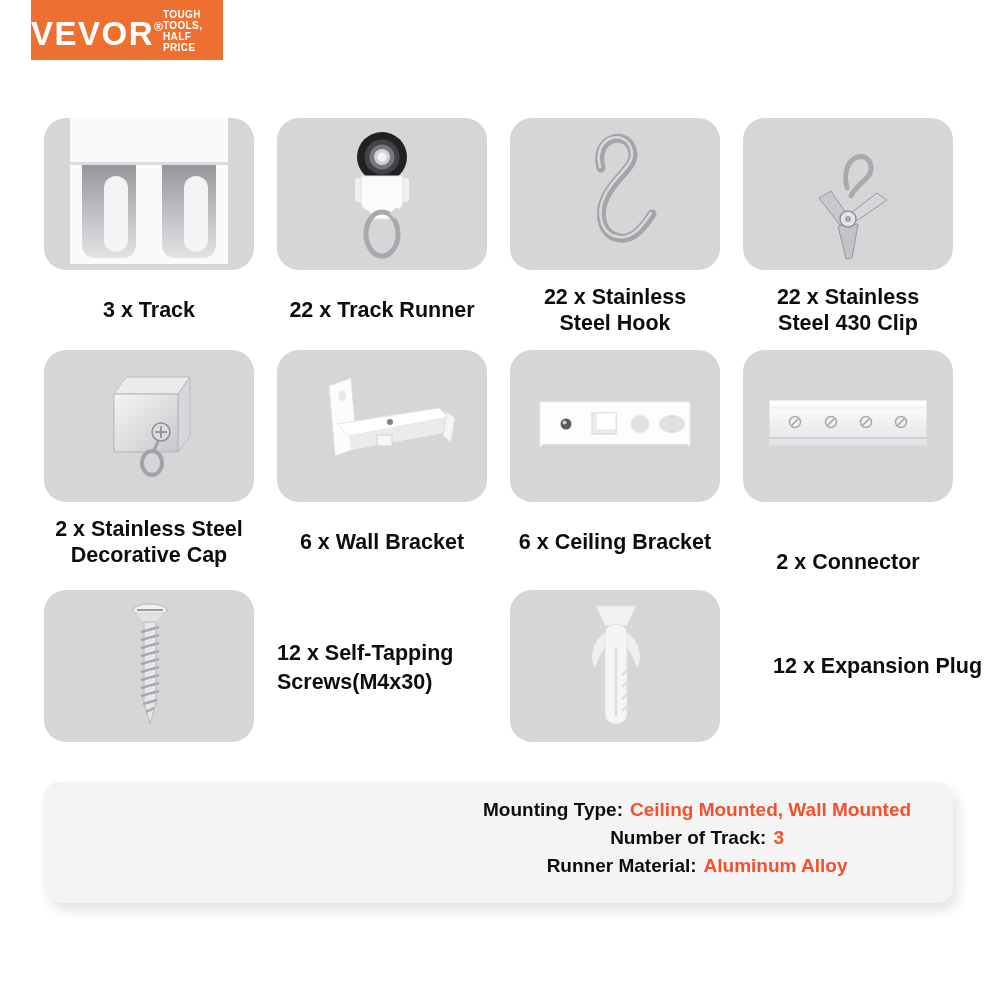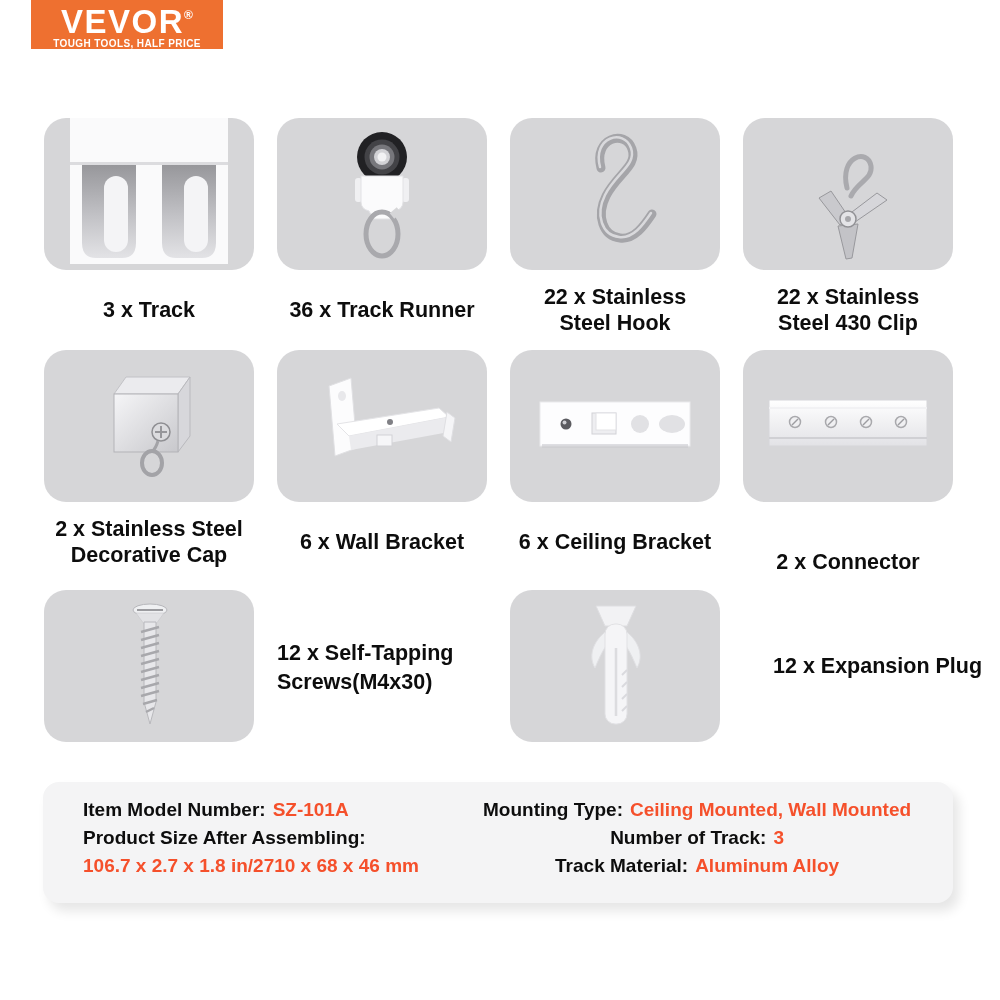--- a/index.html
+++ b/index.html
@@ -1,21 +1,21 @@
 <!DOCTYPE html>
 <html><head>
 <meta charset="utf-8">
 <style>
   html,body{margin:0;padding:0;background:#ffffff;}
   .page{position:relative;width:1000px;height:1000px;background:#ffffff;overflow:hidden;
         font-family:"Liberation Sans",sans-serif;}
 
   
-  .logo{position:absolute;left:31px;top:0;width:192px;height:49px;background:#EE7030;
-        display:flex;flex-direction:column;align-items:center;justify-content:center;color:#fff;}
+  .logo{position:absolute;left:31px;top:0;width:192px;height:60px;background:#EE7030;
+        display:flex;flex-direction:row;align-items:center;justify-content:center;color:#fff;}
   .logo-word{font-weight:bold;font-size:33px;letter-spacing:1.5px;line-height:30px;}
   .logo-word sup{font-size:12px;font-weight:bold;vertical-align:14px;letter-spacing:0;}
   .logo-tagline{font-weight:bold;font-size:10px;letter-spacing:0.4px;margin-top:1px;}
 
   
   .tile{position:absolute;width:210px;height:152px;background:#D6D6D8;border-radius:22px;overflow:hidden;}
   .tile svg{display:block;width:210px;height:152px;}
 
   .tile-label{position:absolute;width:234px;height:54px;display:flex;align-items:center;justify-content:center;
         text-align:center;font-weight:bold;font-size:21.5px;line-height:26.5px;color:#0d0d0d;white-space:pre-line;}
@@ -87,21 +87,21 @@
       <path d="M104,70 C96,38 125,30 128,48 C130,61 114,64 108,78" fill="none" stroke="#aaaaae" stroke-width="5" stroke-linecap="round"></path>
       <polygon points="76,80 88,73 107,101 97,107" fill="#c9c9cd" stroke="#98989c" stroke-width="1"></polygon>
       <polygon points="134,75 144,82 112,104 105,97" fill="#d6d6da" stroke="#98989c" stroke-width="1"></polygon>
       <polygon points="95,108 115,106 109,140 103,141" fill="#c3c3c7" stroke="#98989c" stroke-width="1"></polygon>
       <circle cx="105" cy="101" r="8" fill="#e4e4e7" stroke="#919195" stroke-width="1.5"></circle>
       <circle cx="105" cy="101" r="3" fill="#a7a7ab"></circle>
     </svg>
   </div>
 
   <div class="tile-label" style="left:32px;top:283px;">3 x Track</div>
-  <div class="tile-label" style="left:265px;top:283px;">36 x Track Runner</div>
+  <div class="tile-label" style="left:265px;top:283px;">22 x Track Runner</div>
   <div class="tile-label" style="left:498px;top:283px;">22 x Stainless
 Steel Hook</div>
   <div class="tile-label" style="left:731px;top:283px;">22 x Stainless
 Steel 430 Clip</div>
 
   <div class="tile" style="left:44px;top:350px;">
     <svg viewBox="0 0 210 152">
       <defs>
         <linearGradient id="gcap" x1="0" y1="0" x2="1" y2="1">
           <stop offset="0" stop-color="#f5f5f7"></stop>
@@ -212,37 +212,26 @@
           <line x1="117" y1="116" x2="112" y2="121"></line>
       </g>
     </svg>
   </div>
 
   <div class="side-label" style="left:277px;top:639px;width:240px;">12 x Self-Tapping
 Screws(M4x30)</div>
   <div class="side-label" style="left:773px;top:652px;width:240px;">12 x Expansion Plug</div>
 
   <div class="info-box">
-    <div class="info-col left">
-      <div class="spec-line">
-        <span class="spec-label">Item Model Number:</span><span class="spec-value">SZ-101A</span>
-      </div>
-      <div class="spec-line">
-        <span class="spec-label">Product Size After Assembling:</span>
-      </div>
-      <div class="spec-line">
-        <span class="spec-value">106.7 x 2.7 x 1.8 in/2710 x 68 x 46 mm</span>
-      </div>
-    </div>
     <div class="info-col right">
       <div class="spec-line">
         <span class="spec-label">Mounting Type:</span><span class="spec-value">Ceiling Mounted, Wall Mounted</span>
       </div>
       <div class="spec-line">
         <span class="spec-label">Number of Track:</span><span class="spec-value">3</span>
       </div>
       <div class="spec-line">
-        <span class="spec-label">Track Material:</span><span class="spec-value">Aluminum Alloy</span>
+        <span class="spec-label">Runner Material:</span><span class="spec-value">Aluminum Alloy</span>
       </div>
     </div>
   </div>
 
 </div>
 
 </body></html>

